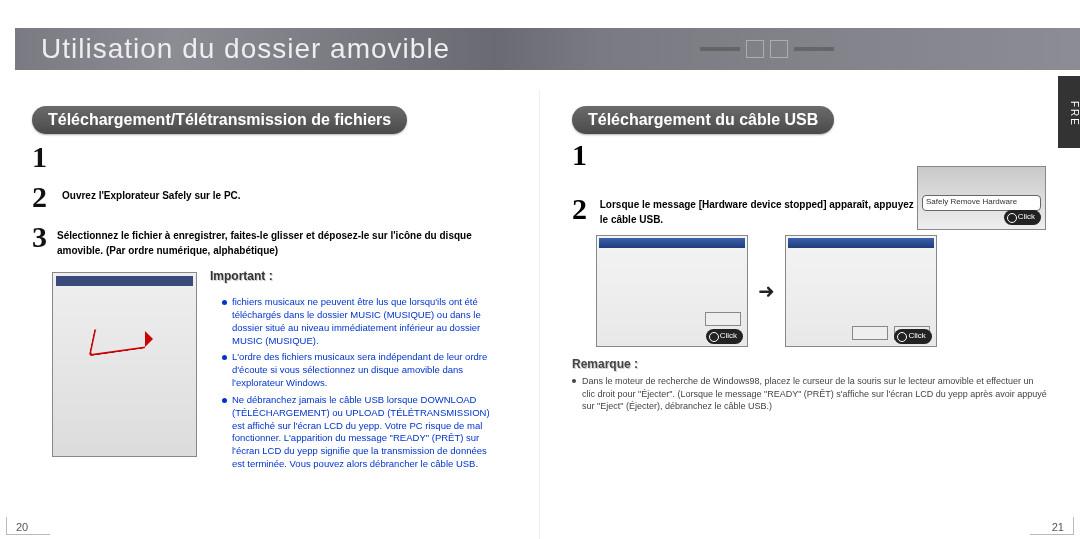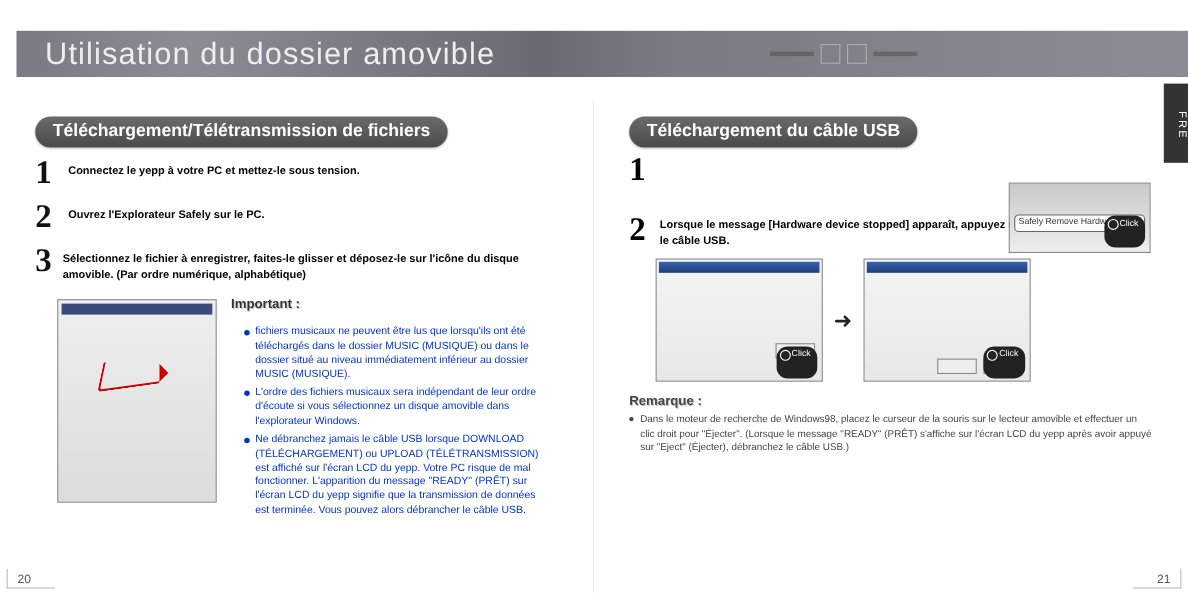--- a/index.html
+++ b/index.html
@@ -211,21 +211,21 @@
     background:#fff;border:1px solid #666;
     border-radius:4px;
   }
   .tray-label{
     position:absolute;left:8px;top:30px;font-size:8px;color:#333;
   }
   .click-badge {
     position:absolute;
     background:#222;color:#fff;
     font-size:8px;
-    padding:2px 6px 18px 14px;
+    padding:2px 6px 4px 14px;
     border-radius:10px;
   }
   .click-badge::before{
     content:"";
     position:absolute;left:3px;top:3px;width:8px;height:8px;
     border:1px solid #fff;border-radius:50%;
   }
   .tray-img .click-badge{ right:4px; bottom:4px; }
   .dialogs {
     display:flex;align-items:center;gap:10px;
@@ -282,21 +282,20 @@
 <div class="fre-tab">FRE</div>
 
 <div class="pages">
 
   <div class="page left">
     <div class="pill">Téléchargement/Télétransmission de fichiers</div>
 
     <div class="steps">
       <div class="step">
         <div class="num">1</div>
-        <div class="txt">Connectez le yepp à votre PC et mettez-le sous tension.</div>
       </div>
       <div class="step">
         <div class="num">2</div>
         <div class="txt">Ouvrez l'Explorateur Safely sur le PC.</div>
       </div>
       <div class="step">
         <div class="num">3</div>
         <div class="txt">Sélectionnez le fichier à enregistrer, faites-le glisser et déposez-le sur l'icône du disque amovible. (Par ordre numérique, alphabétique)</div>
       </div>
     </div>

